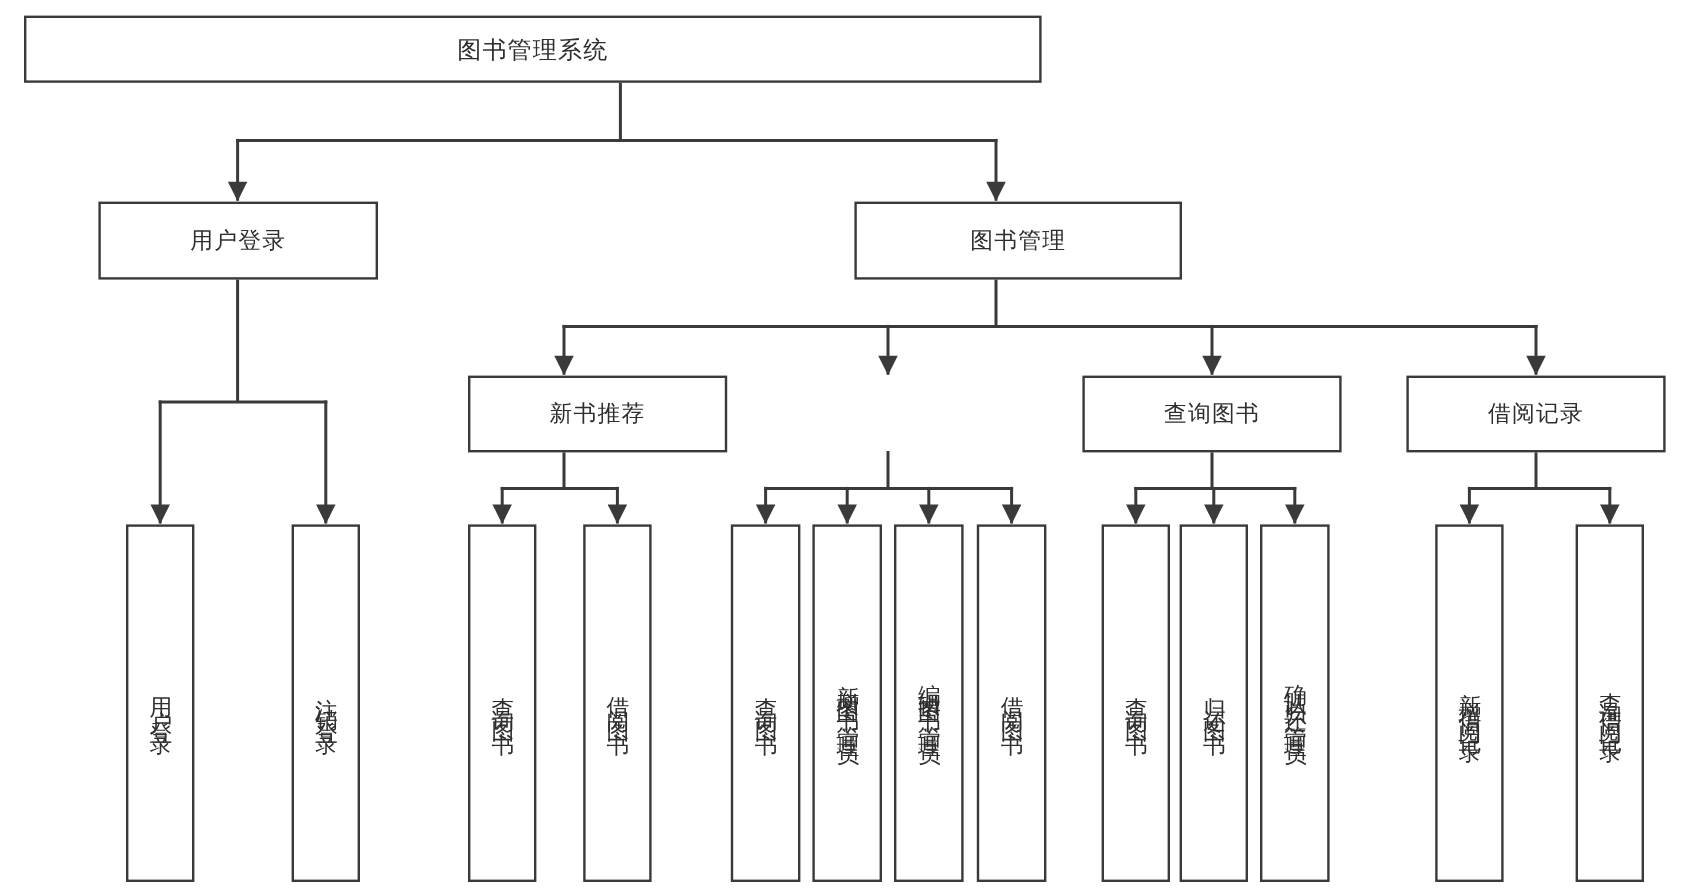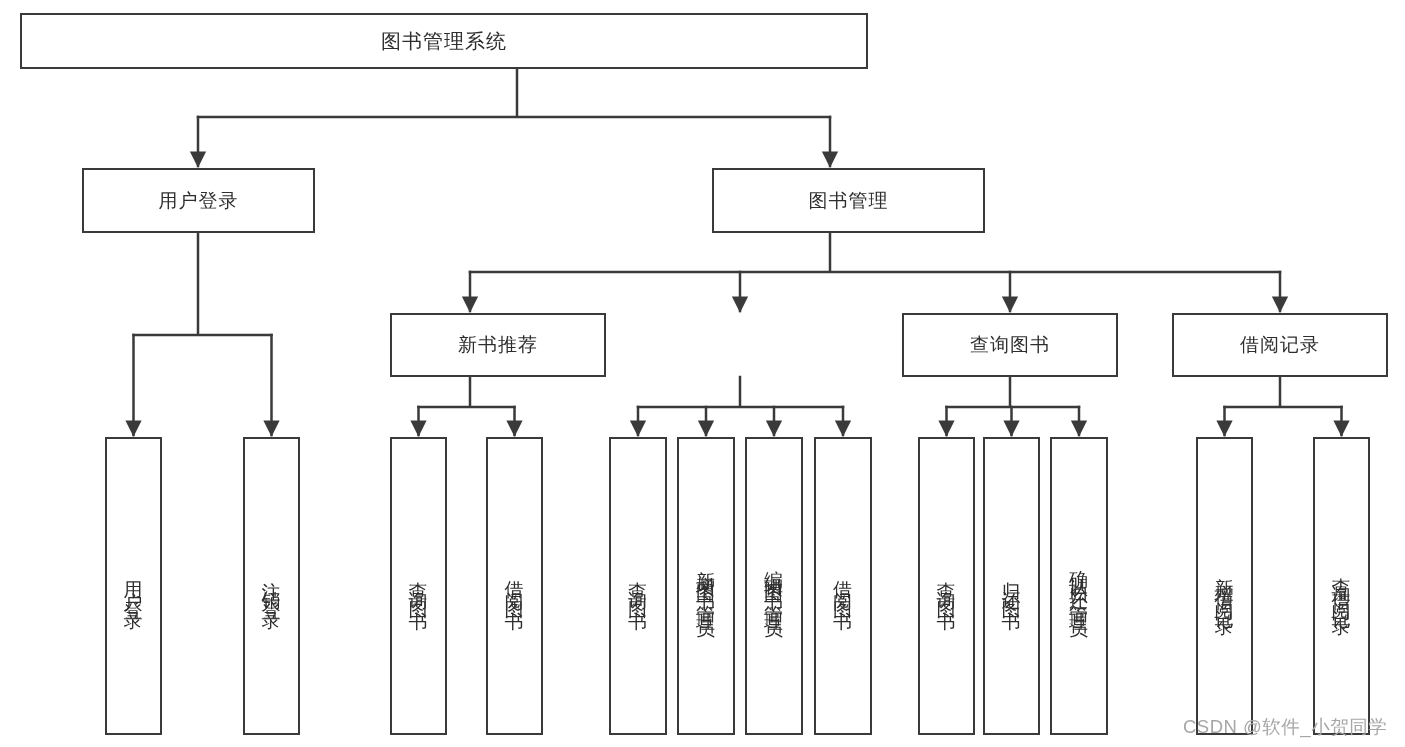--- a/index.html
+++ b/index.html
@@ -122,15 +122,14 @@
   <div class="box v-box l-c3">编辑图书（管理员）</div>
   <div class="box v-box l-c4">借阅图书</div>
 
   <div class="box v-box l-d1">查询图书</div>
   <div class="box v-box l-d2">归还图书</div>
   <div class="box v-box l-d3">确认归还（管理员）</div>
 
   <div class="box v-box l-e1">新增借阅记录</div>
   <div class="box v-box l-e2">查询借阅记录</div>
 
-  <div class="watermark">CSDN @软件_小贺同学</div>
 
 </div>
 
 </body></html>

